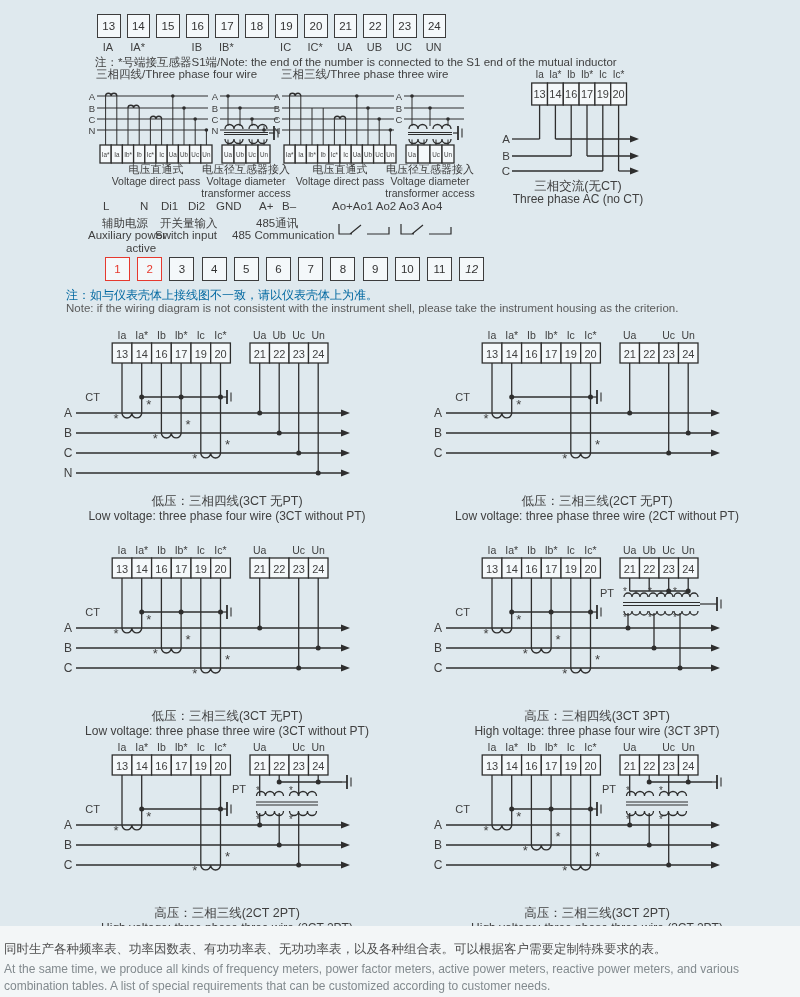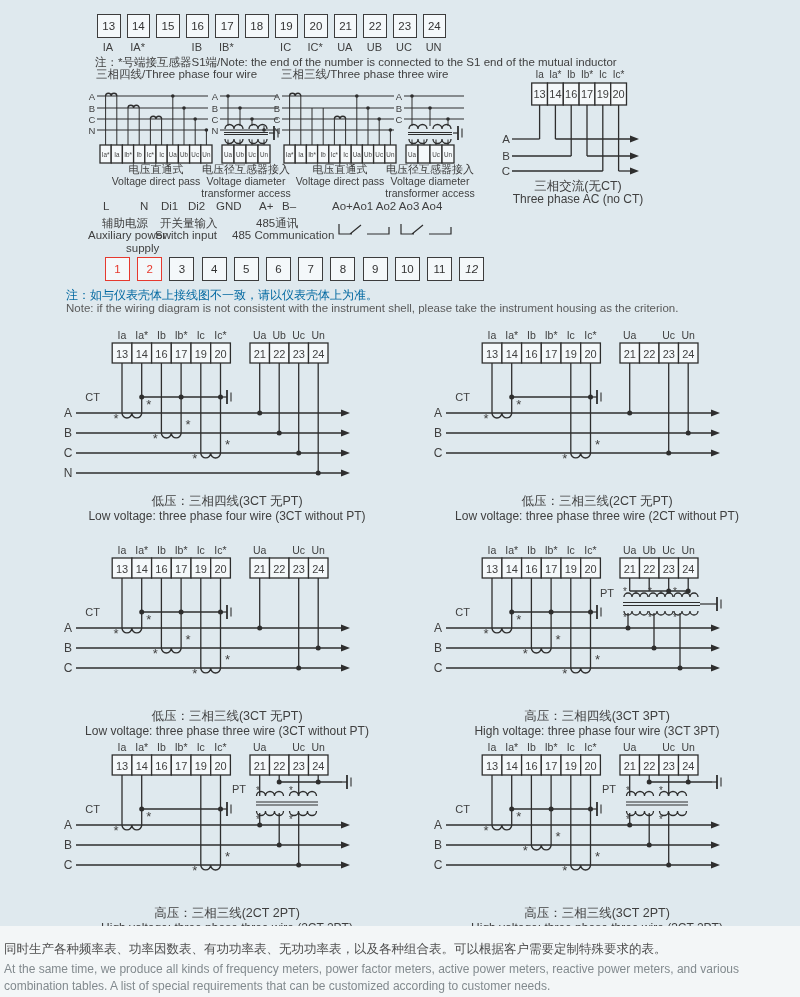--- a/index.html
+++ b/index.html
@@ -276,21 +276,21 @@
   <div class="auxlab" style="left:259px;top:200px;">A+</div>
   <div class="auxlab" style="left:282px;top:200px;">B–</div>
   <div class="auxlab" style="left:332px;top:200px;">Ao+Ao1 Ao2 Ao3 Ao4</div>
 
   <div class="auxlab redtxt" style="left:102px;top:216px;text-align:center;">辅助电源</div>
   <div class="auxlab" style="left:160px;top:216px;">开关量输入</div>
   <div class="auxlab" style="left:256px;top:216px;">485通讯</div>
   <div class="auxlab redtxt" style="left:88px;top:229px;">Auxiliary power</div>
   <div class="auxlab" style="left:155px;top:229px;">Switch input</div>
   <div class="auxlab" style="left:232px;top:229px;">485 Communication</div>
-  <div class="auxlab redtxt" style="left:126px;top:242px;">supply</div>
+  <div class="auxlab redtxt" style="left:126px;top:242px;">active</div>
 
   <svg class="abs" style="left:337px;top:222px;" width="120" height="16">
     <path d="M2,2 V12 H15 M13,12 L24,3" stroke="#2e2e2e" stroke-width="1.2" fill="none"></path>
     <path d="M30,12 H52 V5" stroke="#2e2e2e" stroke-width="1.2" fill="none"></path>
     <path d="M64,2 V12 H77 M75,12 L86,3" stroke="#2e2e2e" stroke-width="1.2" fill="none"></path>
     <path d="M92,12 H114 V5" stroke="#2e2e2e" stroke-width="1.2" fill="none"></path>
   </svg>
 
   <div id="bot-terms">
       <div class="tbox sm red" style="left: 105px; top: 257px;">1</div>

